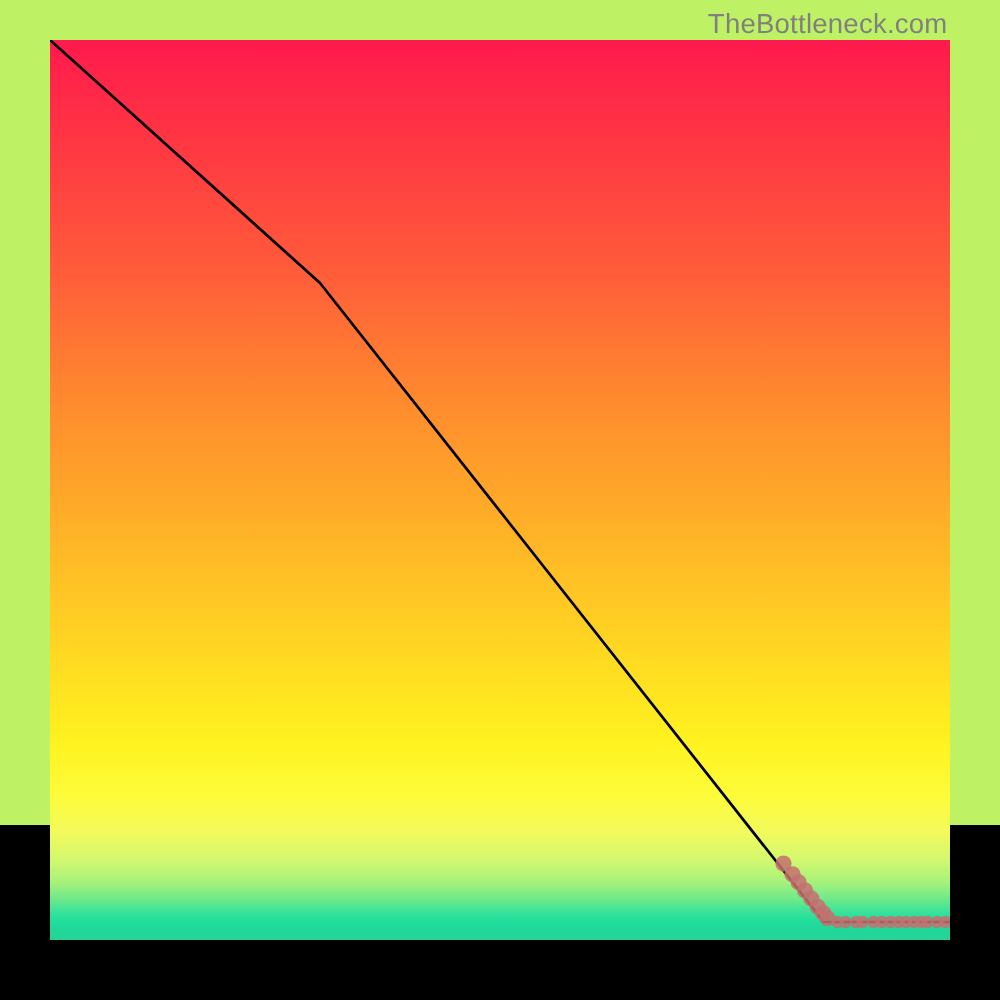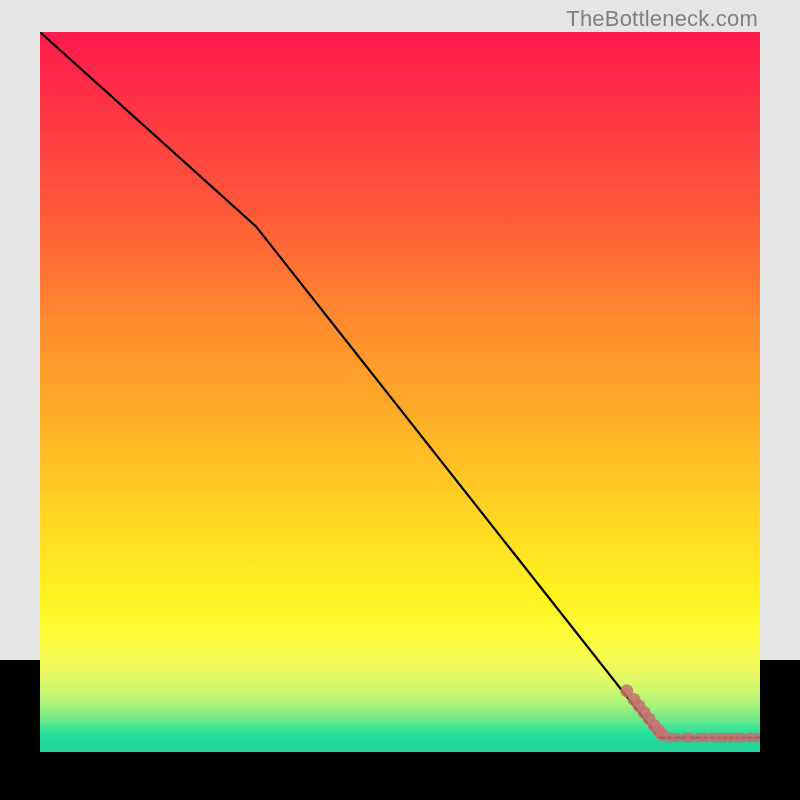--- a/index.html
+++ b/index.html
@@ -8,21 +8,21 @@
     width: 800px;
     height: 800px;
     background: #000;
     font-family: Arial, Helvetica, sans-serif;
     overflow: hidden;
   }
   .frame {
     position: relative;
     width: 800px;
     height: 660px;
-    background: #e5e5e5;
+    background: #bef264;
   }
   .plot-area {
     position: absolute;
     left: 40px;
     top: 32px;
     width: 720px;
     height: 720px;
     
     background: linear-gradient(
       to bottom,

